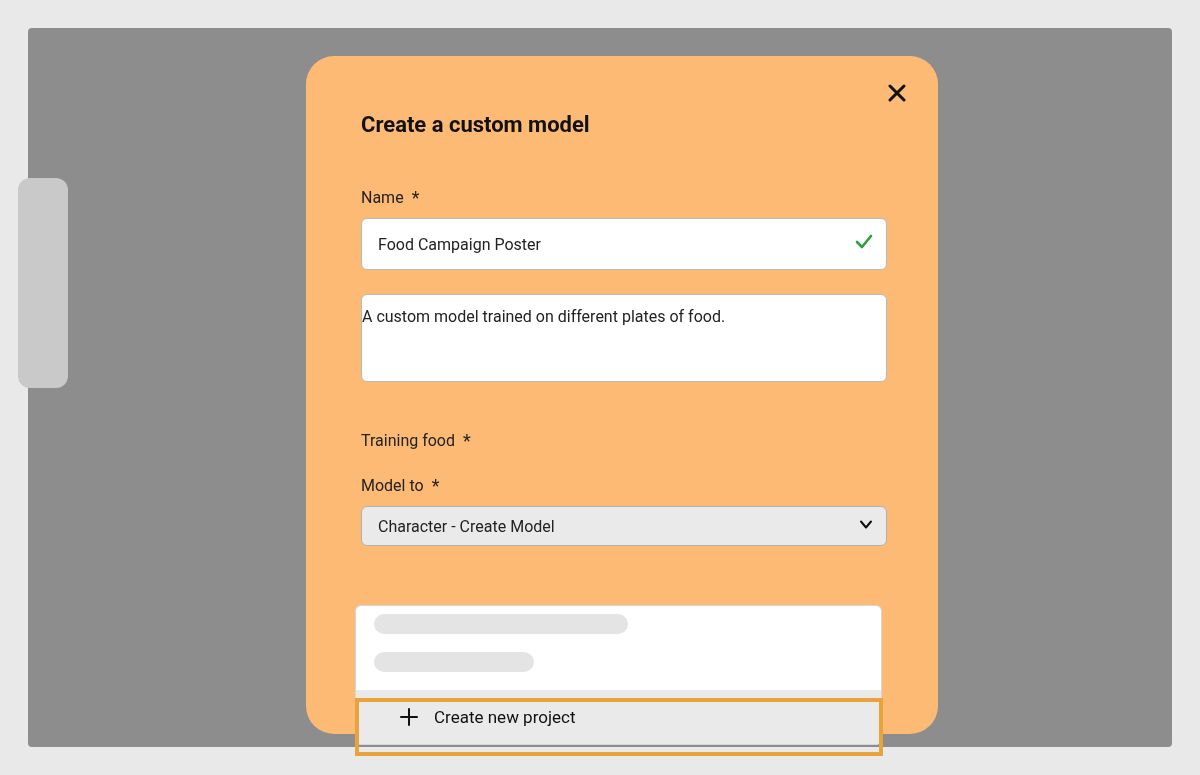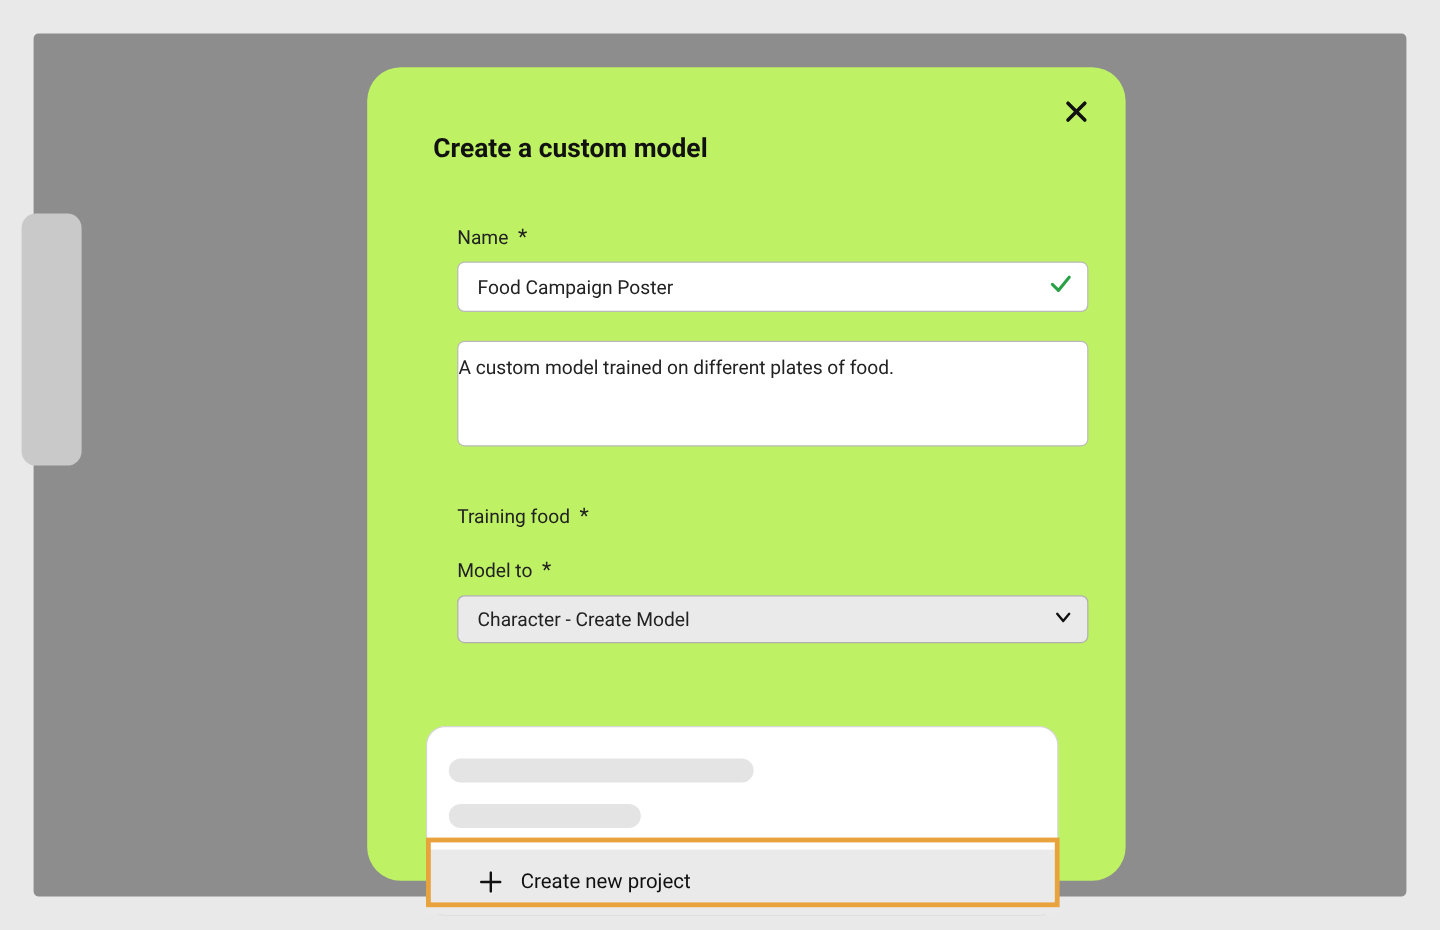--- a/index.html
+++ b/index.html
@@ -19,60 +19,60 @@
     left: -10px; top: 150px;
     width: 50px; height: 210px;
     border-radius: 12px;
     background: #c9c9c9;
   }
 
   .modal {
     position: absolute;
     left: 278px; top: 28px;
     width: 632px; height: 678px;
-    background: #bef264;
+    background: #fdba74;
     border-radius: 28px;
     padding: 46px 55px 30px 55px;
   }
 
   .close-x {
     position: absolute;
     right: 28px; top: 24px;
     width: 26px; height: 26px;
     cursor: pointer;
     display: flex; align-items: center; justify-content: center;
   }
 
   .modal h1 {
     font-size: 22px;
     font-weight: 700;
     color: #111;
     margin-top: 10px;
     margin-bottom: 50px;
   }
 
-  .field-block { margin-bottom: 24px; margin-left: 20px; }
+  .field-block { margin-bottom: 24px; }
   .field-label {
     font-size: 16px;
     color: #222;
     margin-bottom: 10px;
     display: flex; align-items: center; gap: 8px;
   }
   .req { font-size: 18px; color: #222; }
 
   .text-input, .textarea, .select {
     width: 526px;
     border: 1px solid #b9b9b9;
     border-radius: 6px;
     font-size: 16px;
     color: #222;
     background: #fff;
     font-family: inherit;
   }
-  .text-input { height: 42px; padding: 0 40px 0 16px; }
+  .text-input { height: 52px; padding: 0 40px 0 16px; }
   .textarea { height: 88px; padding: 12px 0; resize: none; }
   .select-wrap { position: relative; width: 526px; }
   .select {
     height: 40px; padding: 0 40px 0 16px;
     display: flex; align-items: center;
     cursor: pointer;
   }
   .select.filled { background: #eaeaea; border-color: #b0b0b0; }
   .chevron {
     position: absolute; right: 14px; top: 50%; transform: translateY(-50%);
@@ -84,22 +84,22 @@
   }
   .input-wrap { position: relative; width: 526px; }
 
   
   .dropdown-panel {
     position: absolute;
     left: 327px; top: 577px;
     width: 527px;
     background: #fff;
     border: 1px solid #d6d6d6;
-    border-radius: 16px;
-    padding-top: 26px;
+    border-radius: 6px;
+    padding-top: 8px;
   }
   .placeholder-line {
     height: 20px; border-radius: 10px; background: #e4e4e4;
     margin: 0 0 18px 18px;
   }
   .ph1 { width: 254px; }
   .ph2 { width: 160px; }
 
   .create-row {
     display: flex; align-items: center; gap: 16px;

